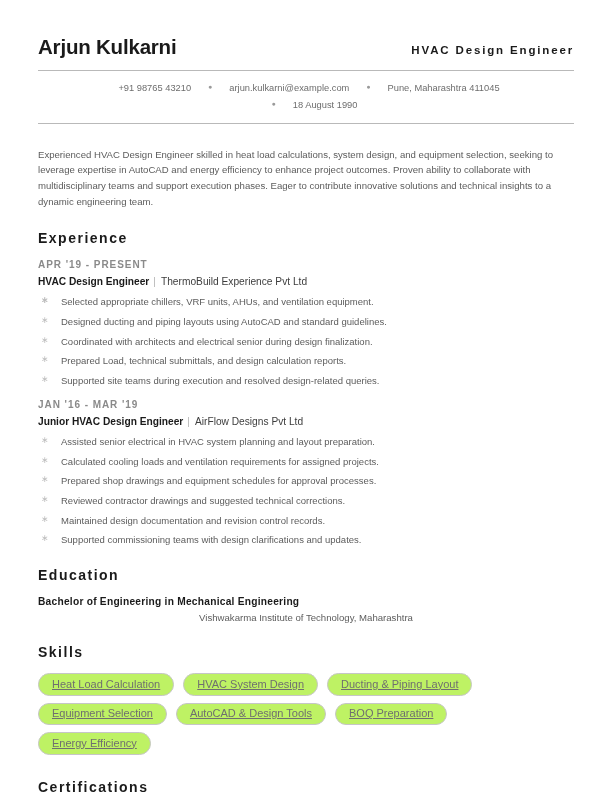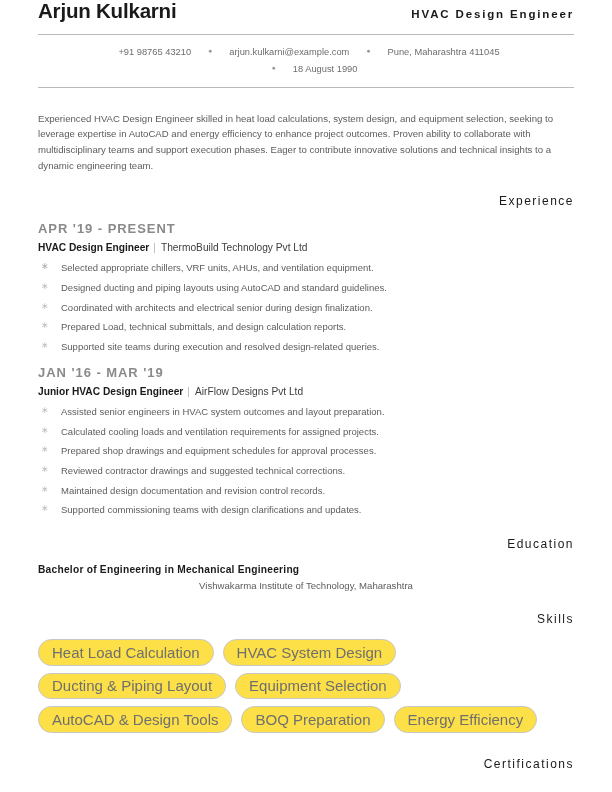--- a/index.html
+++ b/index.html
@@ -22,20 +22,21 @@
     padding: 0 38px;
     overflow: hidden;
     background: #ffffff;
   }
 
   
   .header-top {
     display: flex;
     align-items: baseline;
     justify-content: space-between;
+    padding-top: 36px;
   }
   .name {
     font-size: 20.5px;
     font-weight: bold;
     color: #1a1a1a;
     letter-spacing: -0.2px;
     line-height: 1.1;
     white-space: nowrap;
   }
   .tagline {
@@ -81,33 +82,32 @@
     margin-top: 23px;
     font-size: 9.6px;
     line-height: 1.62;
     color: #5c5c5c;
     text-align: left;
   }
 
   
   .section { margin-top: 21px; }
   .section-title {
-    font-size: 12px;
-    font-weight: normal;
+    font-size: 14px;
+    font-weight: bold;
     color: #1a1a1a;
     letter-spacing: 1.5px;
     margin-bottom: 13px;
-    text-align: right;
   }
 
   
   .entry { margin-bottom: 2px; }
   .entry + .entry { margin-top: 12px; }
   .entry-date {
-    font-size: 13px;
+    font-size: 10px;
     font-weight: bold;
     color: #8a8a8a;
     letter-spacing: 0.95px;
     text-transform: uppercase;
     margin-bottom: 5px;
   }
   .entry-head {
     font-size: 10.2px;
     color: #2b2b2b;
     margin-bottom: 7px;
@@ -161,25 +161,26 @@
   .chips {
     display: flex;
     flex-wrap: wrap;
     gap: 7px 9px;
     max-width: 530px;
   }
   .chip {
     border: 1px solid #c6c6c6;
     border-radius: 999px;
     padding: 4.5px 13px 5px 13px;
-    font-size: 15px;
+    font-size: 11px;
     color: #6f6f6f;
     line-height: 1;
     white-space: nowrap;
-    background: #fde047;
+    background: #bef264;
+    text-decoration: underline;
   }
 
   .section-certifications { margin-top: 24px; }
 </style>
 </head>
 <body>
 
 <div class="page">
 
   <div class="header-top">
@@ -205,35 +206,35 @@
 
   <hr class="rule rule-bottom">
 
   <div class="summary">Experienced HVAC Design Engineer skilled in heat load calculations, system design, and equipment selection, seeking to leverage expertise in AutoCAD and energy efficiency to enhance project outcomes. Proven ability to collaborate with multidisciplinary teams and support execution phases. Eager to contribute innovative solutions and technical insights to a dynamic engineering team.</div>
 
   <div class="section">
     <div class="section-title">Experience</div>
     <div id="experience-list">
         <div class="entry">
           <div class="entry-date">APR '19 - PRESENT</div>
-          <div class="entry-head"><span class="entry-role">HVAC Design Engineer</span><span class="sep">|</span><span class="entry-org">ThermoBuild Technology Pvt Ltd</span></div>
+          <div class="entry-head"><span class="entry-role">HVAC Design Engineer</span><span class="sep">|</span><span class="entry-org">ThermoBuild Experience Pvt Ltd</span></div>
           <ul class="bullets">
             <li><span class="bullet-mark">∗</span></li>
             <li><span class="bullet-mark">∗</span><span>Selected appropriate chillers, VRF units, AHUs, and ventilation equipment.</span></li>
             <li><span class="bullet-mark">∗</span><span>Designed ducting and piping layouts using AutoCAD and standard guidelines.</span></li>
             <li><span class="bullet-mark">∗</span><span>Coordinated with architects and electrical senior during design finalization.</span></li>
             <li><span class="bullet-mark">∗</span><span>Prepared Load, technical submittals, and design calculation reports.</span></li>
             <li><span class="bullet-mark">∗</span><span>Supported site teams during execution and resolved design-related queries.</span></li>
           </ul>
         </div>
         <div class="entry">
           <div class="entry-date">JAN '16 - MAR '19</div>
           <div class="entry-head"><span class="entry-role">Junior HVAC Design Engineer</span><span class="sep">|</span><span class="entry-org">AirFlow Designs Pvt Ltd</span></div>
           <ul class="bullets">
-            <li><span class="bullet-mark">∗</span><span>Assisted senior engineers in HVAC system outcomes and layout preparation.</span></li>
+            <li><span class="bullet-mark">∗</span><span>Assisted senior electrical in HVAC system planning and layout preparation.</span></li>
             <li><span class="bullet-mark">∗</span><span>Calculated cooling loads and ventilation requirements for assigned projects.</span></li>
             <li><span class="bullet-mark">∗</span><span>Prepared shop drawings and equipment schedules for approval processes.</span></li>
             <li><span class="bullet-mark">∗</span><span>Reviewed contractor drawings and suggested technical corrections.</span></li>
             <li><span class="bullet-mark">∗</span><span>Maintained design documentation and revision control records.</span></li>
             <li><span class="bullet-mark">∗</span><span>Supported commissioning teams with design clarifications and updates.</span></li>
           </ul>
         </div>
       </div>
   </div>
 

